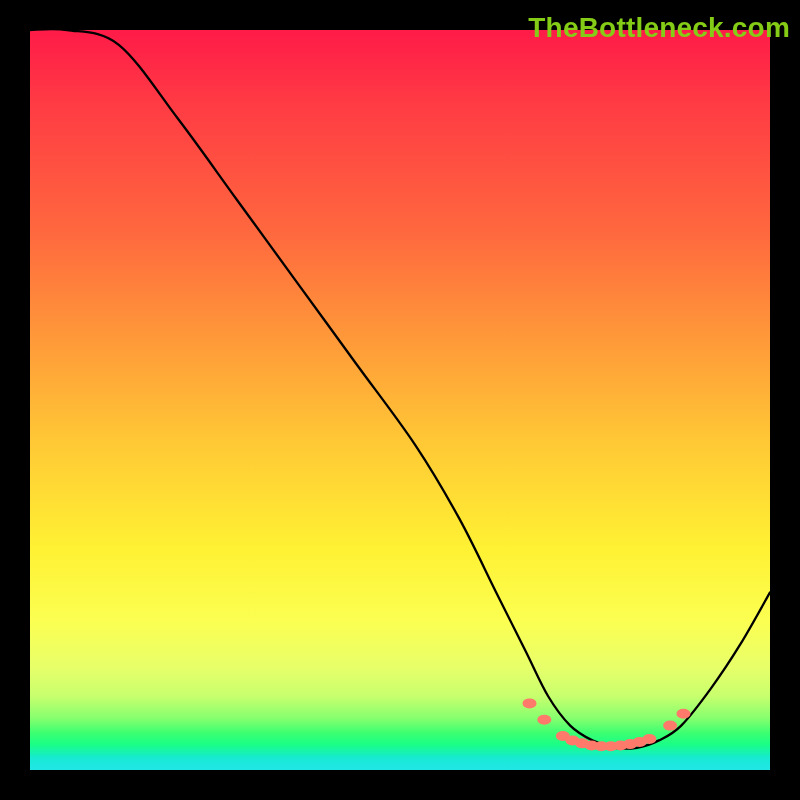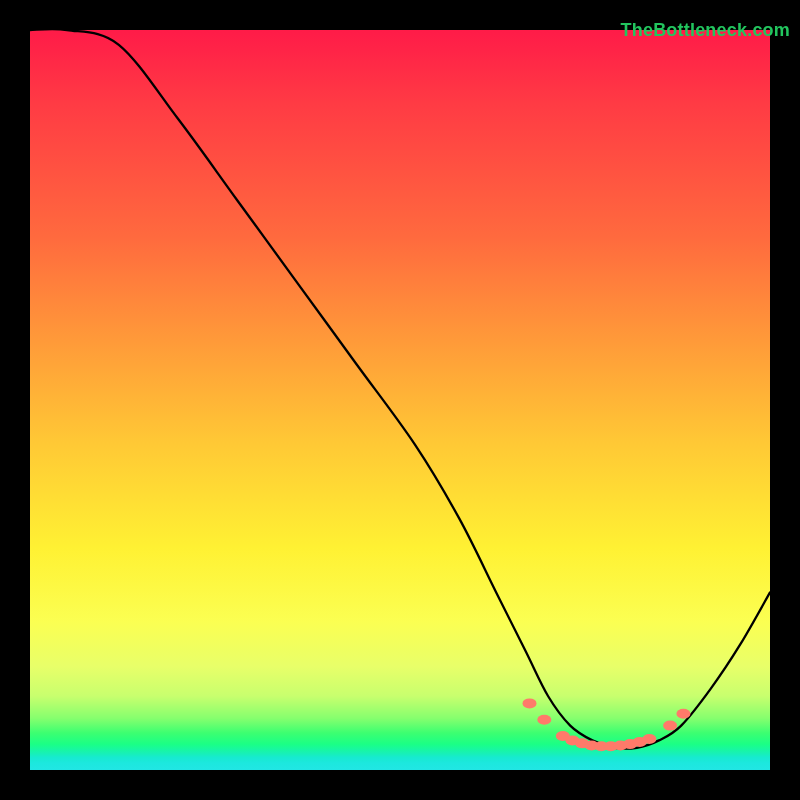--- a/index.html
+++ b/index.html
@@ -12,24 +12,24 @@
     font-family: Arial, Helvetica, sans-serif;
   }
   .frame {
     position: relative;
     width: 800px;
     height: 800px;
     background: #000;
   }
   .watermark {
     position: absolute;
-    top: 20px;
+    top: 12px;
     right: 10px;
-    color: #22c55e;
-    font-size: 18px;
+    color: #84cc16;
+    font-size: 28px;
     font-weight: 600;
     letter-spacing: 0.2px;
     z-index: 30;
     user-select: none;
   }
   .plot-area {
     position: absolute;
     left: 30px;
     top: 30px;
     width: 740px;

